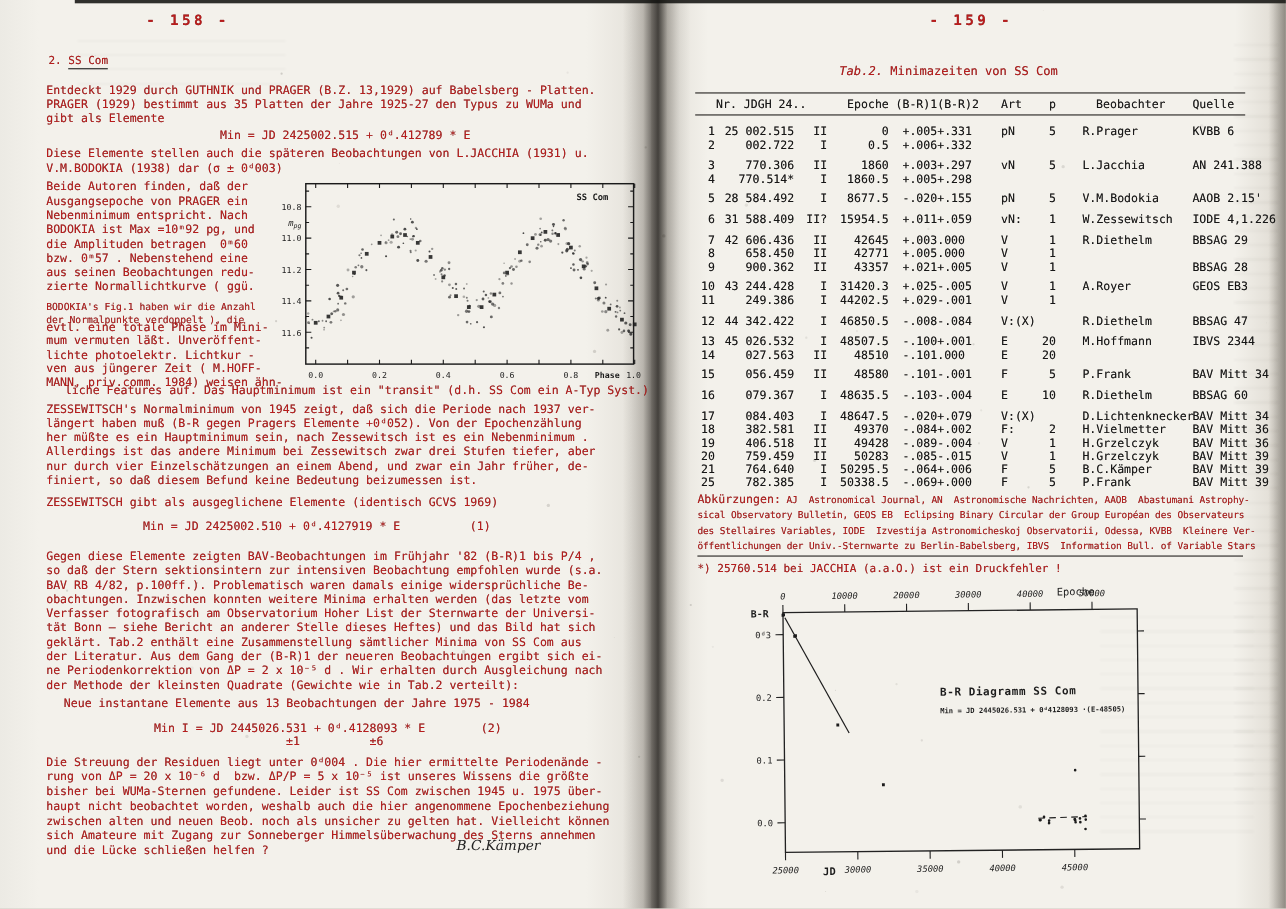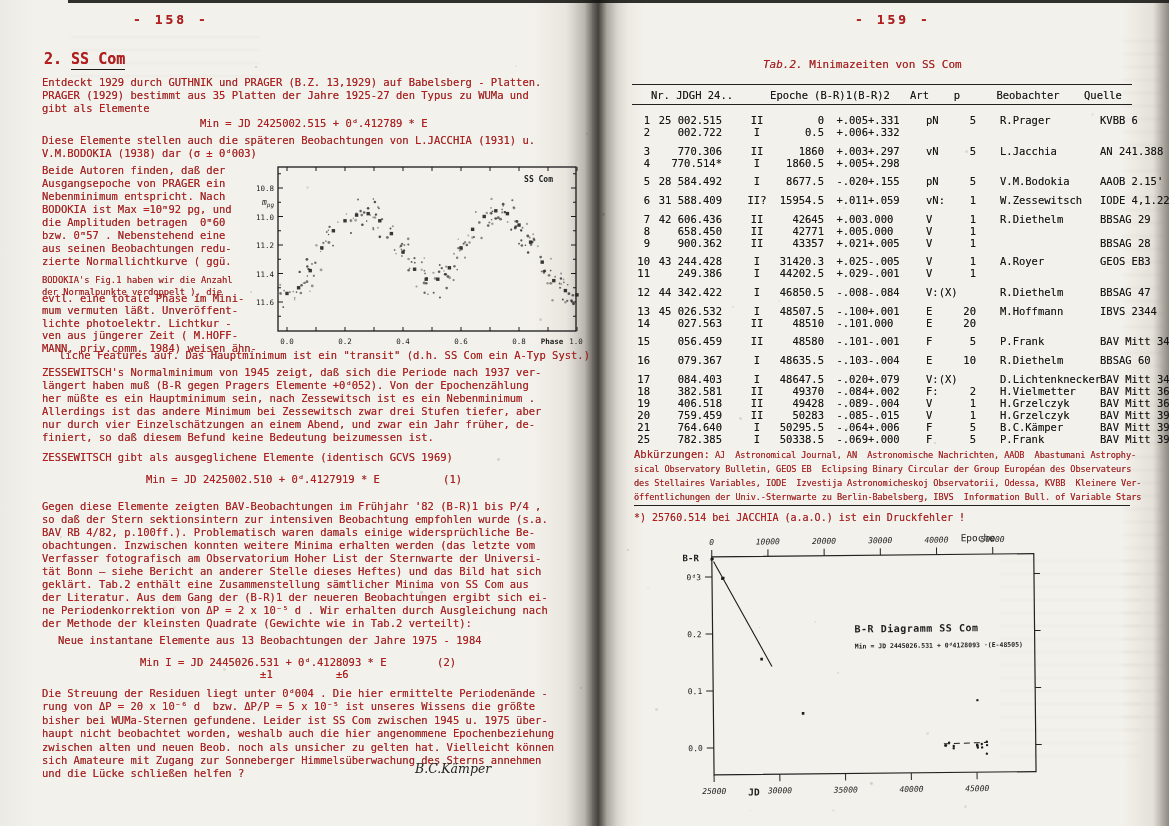--- a/index.html
+++ b/index.html
@@ -13,38 +13,38 @@
   .gutter{position:absolute;left:566px;top:0;width:62px;height:826px;
     background:linear-gradient(90deg,rgba(60,55,48,0) 0%,rgba(60,55,48,.22) 30%,rgba(28,25,22,.78) 52%,rgba(60,55,48,.30) 66%,rgba(60,55,48,.08) 84%,rgba(60,55,48,0) 100%);}
   .top-streak{position:absolute;left:68px;top:0;width:1101px;height:3px;background:#141412;opacity:.88;}
   .edge-right{position:absolute;right:0;top:0;width:16px;height:826px;
     background:linear-gradient(90deg,rgba(40,36,30,0),rgba(40,36,30,.38));}
   .bleed{position:absolute;filter:blur(1.2px);
     background:repeating-linear-gradient(180deg,rgba(80,72,62,.12) 0 2px,rgba(0,0,0,0) 2px 13px);}
   .mono{color:#b91c1c;text-shadow:0 0 .5px rgba(25,22,20,.55);}
   .block{position:absolute;white-space:pre;font-size:10.5px;line-height:13px;}
   .pageno{position:absolute;font-size:13px;letter-spacing:3px;font-weight:bold;}
-  .heading{position:absolute;font-size:15px;font-weight:bold;}
+  .heading{position:absolute;font-size:10px;font-weight:normal;}
   .heading .ul{border-bottom:1.2px solid #1c1c1c;padding-bottom:1px;}
   .smallprint{font-size:8.8px;line-height:11.5px;}
   .formula{position:absolute;white-space:pre;font-size:10.5px;line-height:12px;}
   .signature{position:absolute;font-family:"DejaVu Serif",serif;font-style:italic;font-size:12.5px;color:#222;}
   .caption{position:absolute;font-size:11px;}
   .caption .ital{font-style:italic;}
   .rule{position:absolute;height:1.4px;background:#23211f;}
   
   .thead,.trow{display:flex;font-size:10.5px;color:#161616;text-shadow:0 0 .5px rgba(25,22,20,.5);}
   .thead{position:absolute;}
   #minima-rows{position:absolute;}
   .trow{height:12.1px;}
   .trow.gap{margin-top:6.5px;}
   .tcell{display:inline-block;white-space:pre;overflow:visible;}
   .c-nr{width:18px;text-align:right;}
   .c-jd{width:72px;text-align:right;}
-  .c-typ{width:30px;text-align:center;padding-left:8px;box-sizing:border-box;margin-left:16px;}
+  .c-typ{width:30px;text-align:right;padding-left:8px;box-sizing:border-box;}
   .c-ep{width:56px;text-align:right;}
   .c-br1{width:44px;text-align:right;}
   .c-br2{width:46px;text-align:left;}
   .c-art{width:42px;text-align:left;padding-left:12px;box-sizing:border-box;}
   .c-p{width:20px;text-align:right;}
   .c-obs{width:112px;text-align:left;padding-left:24px;box-sizing:border-box;}
   .c-src{width:84px;text-align:left;padding-left:12px;box-sizing:border-box;}
   .h-nrjd{width:120px;text-align:center;}
   .abbrev-line{position:absolute;white-space:pre;font-size:8.6px;letter-spacing:-.1px;}
   .abbrev-label{font-size:10.5px;letter-spacing:0;}
@@ -386,21 +386,21 @@
     <circle cx="196.7315802479279" cy="113.01158918495634" r="0.9330254569649696" fill="#2b2b2b" opacity="0.7394565334776416"></circle>
   </svg>
 
 <div class="block mono" style="left:42px;top:366px;">ZESSEWITSCH's Normalminimum von 1945 zeigt, daß sich die Periode nach 1937 ver-
 längert haben muß (B-R gegen Pragers Elemente +0ᵈ052). Von der Epochenzählung
 her müßte es ein Hauptminimum sein, nach Zessewitsch ist es ein Nebenminimum .
 Allerdings ist das andere Minimum bei Zessewitsch zwar drei Stufen tiefer, aber
 nur durch vier Einzelschätzungen an einem Abend, und zwar ein Jahr früher, de-
 finiert, so daß diesem Befund keine Bedeutung beizumessen ist.</div>
 <div class="block mono" style="left:42px;top:451px;">ZESSEWITSCH gibt als ausgeglichene Elemente (identisch GCVS 1969)</div>
-<div class="formula mono" style="left:146px;top:473px;">Min = JD 2425002.510 + 0ᵈ.4127919 * E          (1)</div>
+<div class="formula mono" style="left:130px;top:473px;">Min = JD 2425002.510 + 0ᵈ.4127919 * E          (1)</div>
 <div class="block mono" style="left:42px;top:500px;">Gegen diese Elemente zeigten BAV-Beobachtungen im Frühjahr '82 (B-R)1 bis P/4 ,
 so daß der Stern sektionsintern zur intensiven Beobachtung empfohlen wurde (s.a.
 BAV RB 4/82, p.100ff.). Problematisch waren damals einige widersprüchliche Be-
 obachtungen. Inzwischen konnten weitere Minima erhalten werden (das letzte vom
 Verfasser fotografisch am Observatorium Hoher List der Sternwarte der Universi-
 tät Bonn — siehe Bericht an anderer Stelle dieses Heftes) und das Bild hat sich
 geklärt. Tab.2 enthält eine Zusammenstellung sämtlicher Minima von SS Com aus
 der Literatur. Aus dem Gang der (B-R)1 der neueren Beobachtungen ergibt sich ei-
 ne Periodenkorrektion von ΔP = 2 x 10⁻⁵ d . Wir erhalten durch Ausgleichung nach
 der Methode der kleinsten Quadrate (Gewichte wie in Tab.2 verteilt):</div>
@@ -409,21 +409,21 @@
                    ±1          ±6</div>
 <div class="block mono" style="left:42px;top:687px;line-height:13.4px;">Die Streuung der Residuen liegt unter 0ᵈ004 . Die hier ermittelte Periodenände -
 rung von ΔP = 20 x 10⁻⁶ d  bzw. ΔP/P = 5 x 10⁻⁵ ist unseres Wissens die größte
 bisher bei WUMa-Sternen gefundene. Leider ist SS Com zwischen 1945 u. 1975 über-
 haupt nicht beobachtet worden, weshalb auch die hier angenommene Epochenbeziehung
 zwischen alten und neuen Beob. noch als unsicher zu gelten hat. Vielleicht können
 sich Amateure mit Zugang zur Sonneberger Himmelsüberwachung des Sterns annehmen
 und die Lücke schließen helfen ?</div>
 <div class="signature" style="left:415px;top:761px;">B.C.Kämper</div>
 
-<div class="pageno mono" style="left:845px;top:12px;margin-left:10px;">- 159 -</div>
+<div class="pageno mono" style="left:845px;top:12px;">- 159 -</div>
 <div class="caption mono" style="left:763px;top:58px;"><span class="ital">Tab.2.</span><span> Minimazeiten von SS Com</span></div>
 
 <div class="rule" style="left:632px;top:84px;width:500px;"></div>
 <div class="thead mono" style="left:632px;top:89px;">
   <span class="tcell h-nrjd">Nr. JDGH 24..</span>
   <span class="tcell c-ep">Epoche</span>
   <span class="tcell c-br1">(B-R)1</span>
   <span class="tcell c-br2">(B-R)2</span>
   <span class="tcell c-art">Art</span>
   <span class="tcell c-p">p</span>

